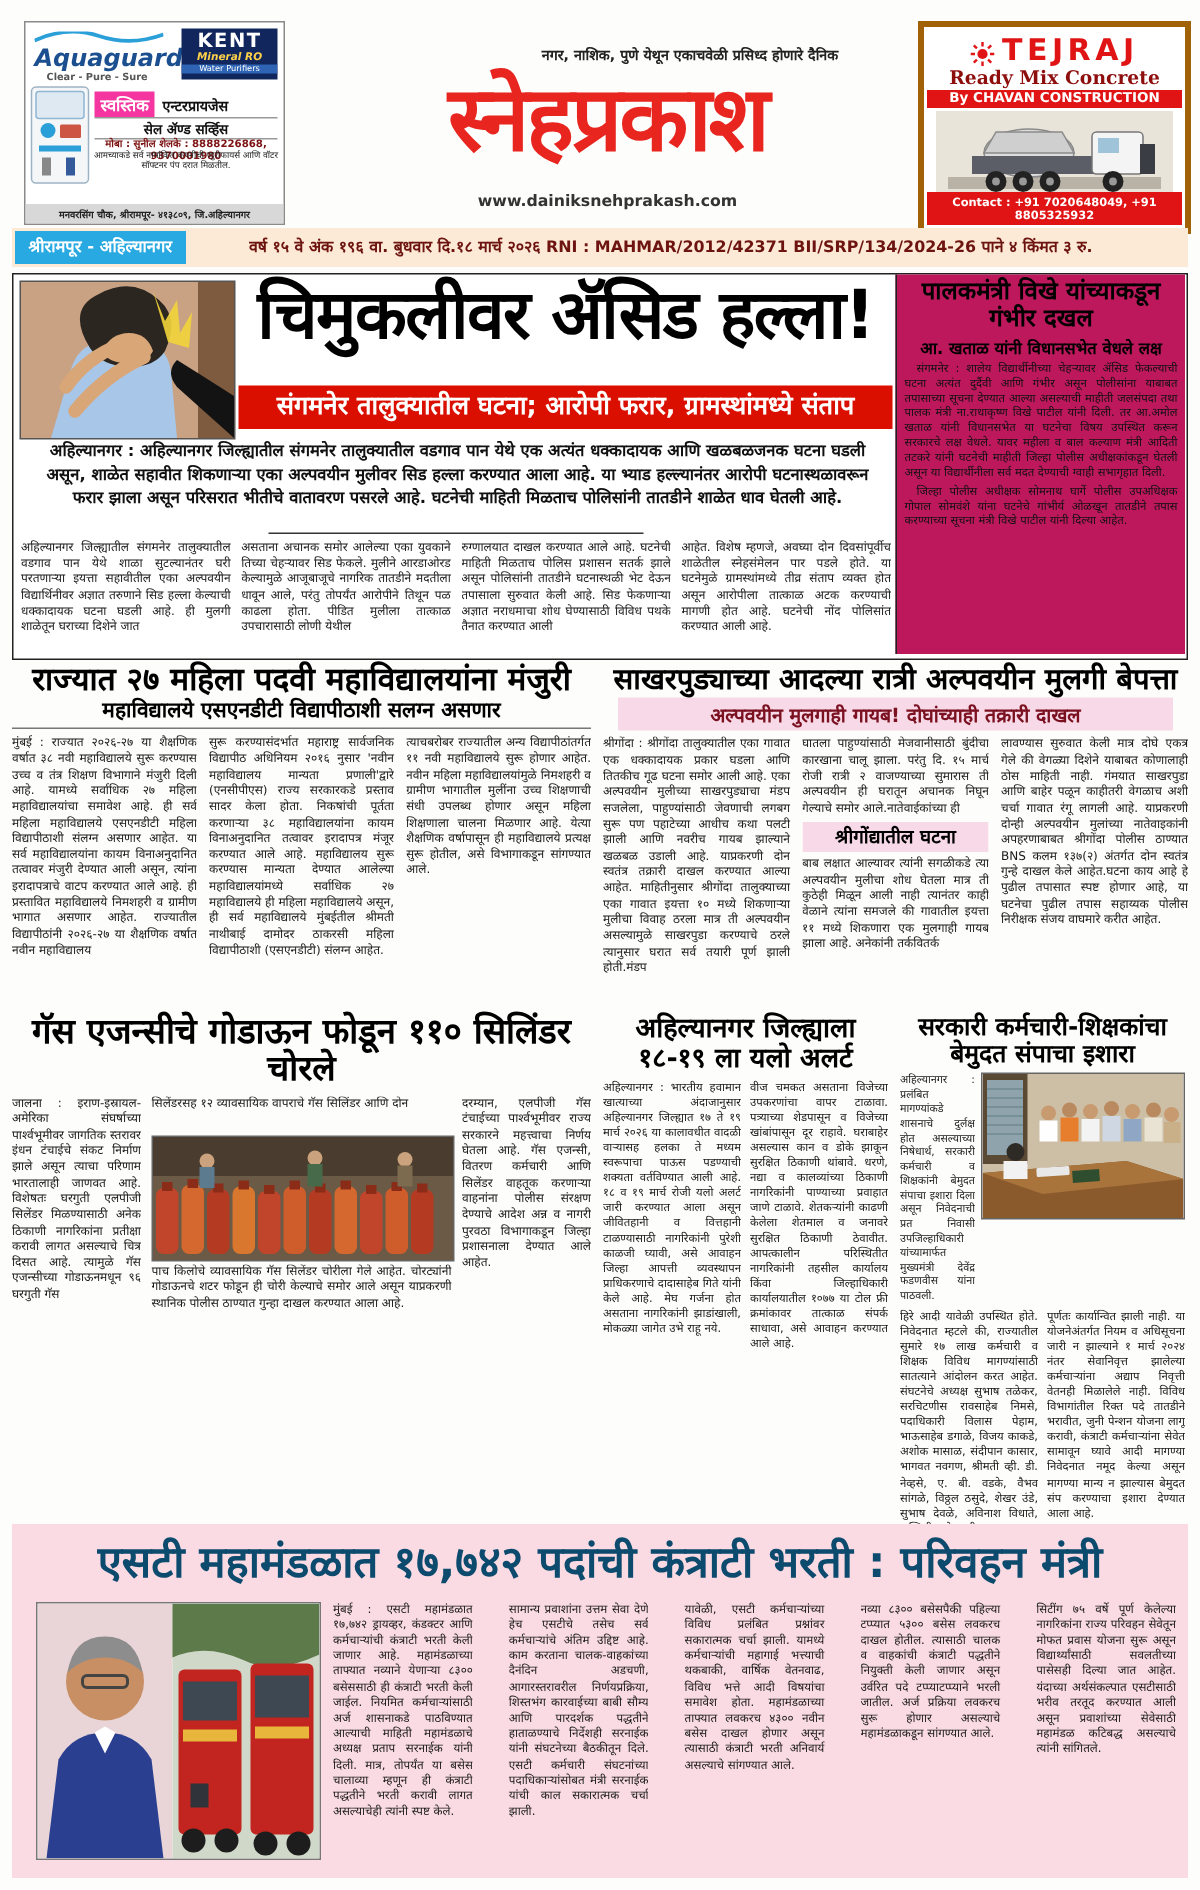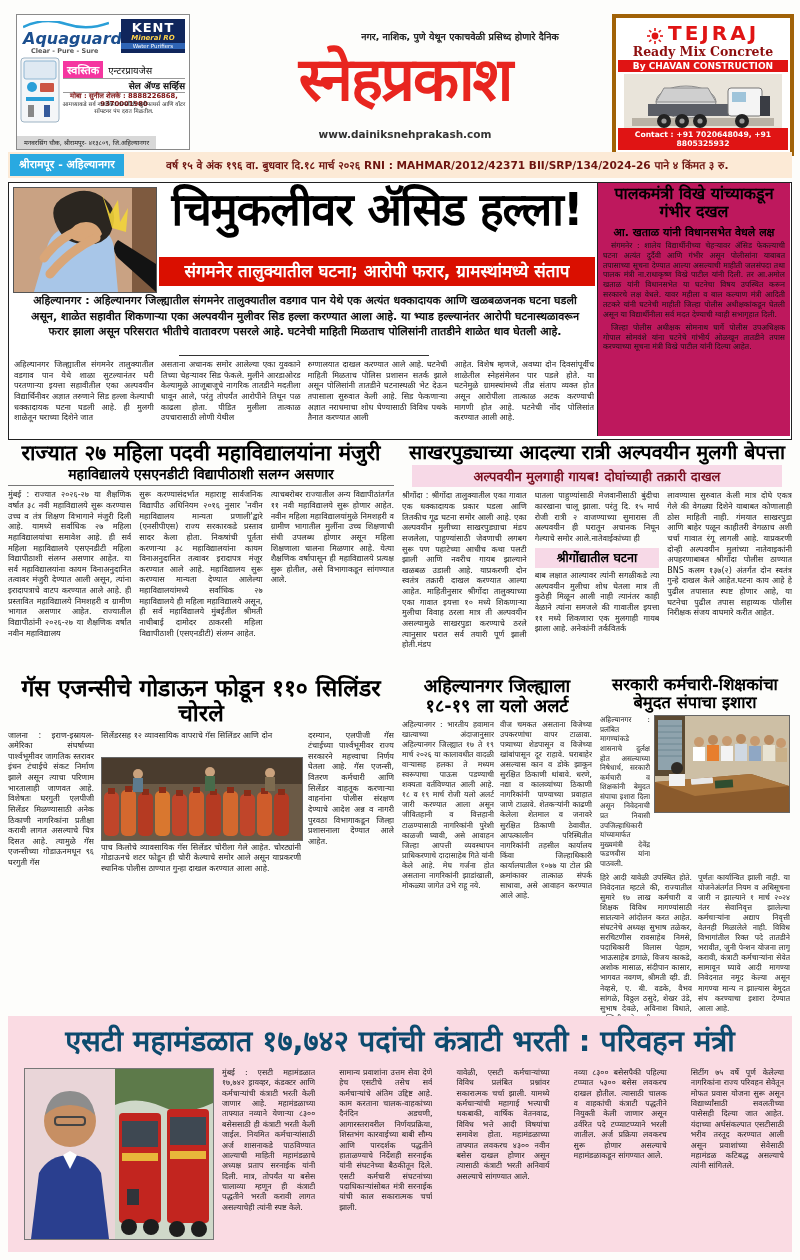--- a/index.html
+++ b/index.html
@@ -15,25 +15,25 @@
   .adbox-left{left:16px;top:14px;width:172px;height:134px;border:1px solid #8a8a8a;background:#fff;overflow:hidden;}
   .aqua-logo{position:absolute;left:6px;top:6px;width:92px;height:30px;color:#1c4f8f;font-style:italic;font-weight:bold;font-size:16px;}
   .aqua-tag{position:absolute;left:14px;top:32px;font-size:6.5px;color:#555;font-weight:bold;}
   .kent-box{position:absolute;right:4px;top:4px;width:64px;height:34px;background:#10265c;color:#fff;text-align:center;overflow:hidden;}
   .kent-b{font-size:13px;font-weight:bold;letter-spacing:1px;line-height:13px;margin-top:2px;}
   .kent-s{font-size:7px;color:#ffd24a;font-style:italic;font-weight:bold;}
   .kent-s2{font-size:5.5px;background:#2f64b5;display:block;margin-top:1px;}
   .purifier{position:absolute;left:3px;top:42px;width:40px;height:66px;}
   .swastik-row{position:absolute;left:46px;top:44px;width:122px;height:18px;}
   .swastik{display:inline-block;background:#f536a0;color:#fff;font-weight:bold;font-size:11px;padding:1px 4px;}
-  .swastik2{display:inline-block;font-weight:normal;font-size:9.5px;color:#111;}
-  .svc{position:absolute;left:46px;top:63px;width:122px;text-align:right;font-weight:bold;font-size:9px;border-bottom:1px solid #999;border-top:1px solid #999;}
+  .swastik2{display:inline-block;font-weight:bold;font-size:9.5px;color:#111;}
+  .svc{position:absolute;left:46px;top:63px;width:122px;text-align:center;font-weight:bold;font-size:9px;border-bottom:1px solid #999;border-top:1px solid #999;}
   .phone{position:absolute;left:44px;top:76px;width:126px;text-align:center;font-weight:bold;font-size:6.8px;color:#7c1212;}
   .addesc{position:absolute;left:44px;top:86px;width:126px;text-align:center;font-size:5.8px;color:#222;line-height:1.25;}
-  .adaddr{position:absolute;left:0;bottom:0;width:139px;background:#d8d8d8;text-align:center;font-weight:normal;font-size:6.4px;padding:2px 0;color:#222;}
+  .adaddr{position:absolute;left:0;bottom:0;width:172px;background:#d8d8d8;text-align:center;font-weight:bold;font-size:6.4px;padding:2px 0;color:#222;}
   .mast-tag{left:320px;top:30px;width:280px;text-align:center;font-size:9.5px;font-weight:bold;color:#222;}
   .mast-title{left:205px;top:36px;width:400px;text-align:center;font-size:60px;font-weight:800;color:#e8251f;letter-spacing:-2px;}
   .mast-web{left:255px;top:128px;width:300px;text-align:center;font-size:10.5px;font-weight:bold;color:#333;}
   .adbox-right{left:612px;top:14px;width:174px;height:134px;border:4px solid #a16207;background:#fff;overflow:hidden;}
   .tejraj-row{position:absolute;left:0;top:3px;width:100%;text-align:center;}
   .tejraj{font-size:20px;font-weight:800;color:#e01414;letter-spacing:3px;}
   .tej-sub{position:absolute;top:26px;width:100%;text-align:center;font-family:"DejaVu Serif","Liberation Serif",serif;font-size:12.5px;font-weight:bold;color:#8e0e0e;}
   .tej-bar{position:absolute;top:42px;left:2px;right:2px;background:#e01414;color:#fff;font-weight:bold;font-size:9px;text-align:center;padding:1px 0;}
   .tej-contact{position:absolute;bottom:2px;left:2px;right:2px;background:#e01414;color:#fff;font-weight:bold;font-size:7.6px;text-align:center;padding:2px 0;}
   

